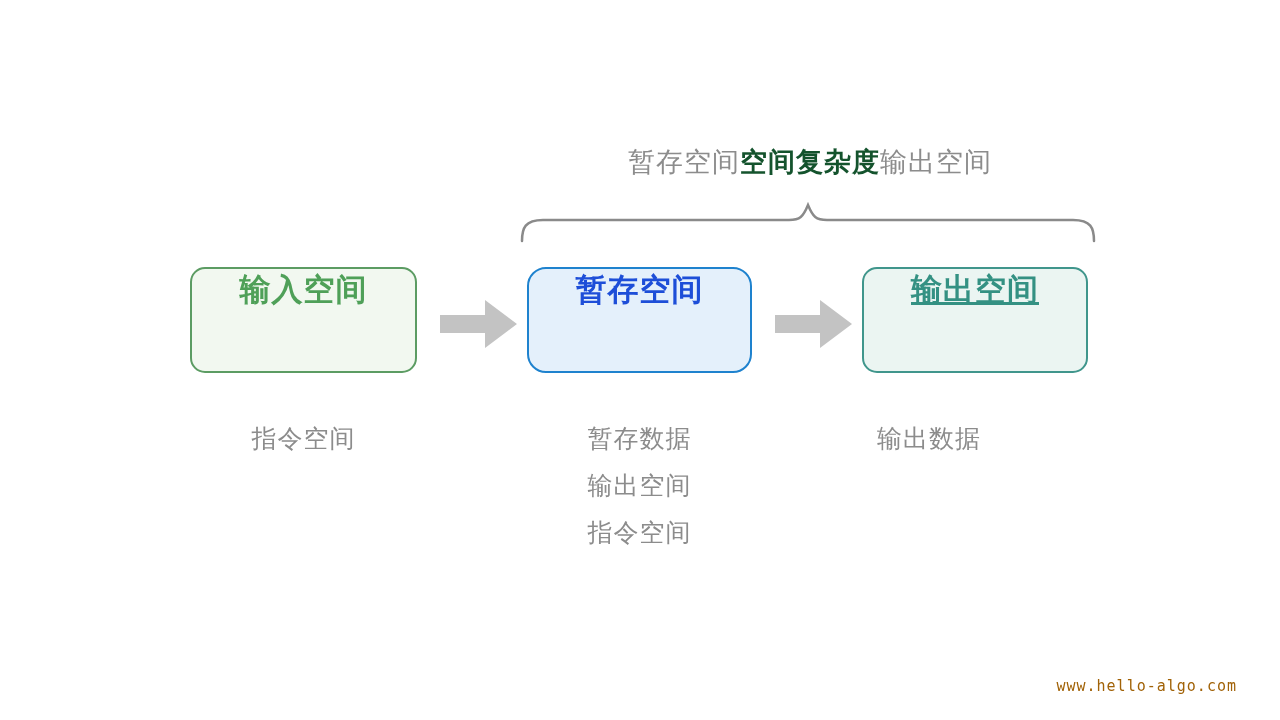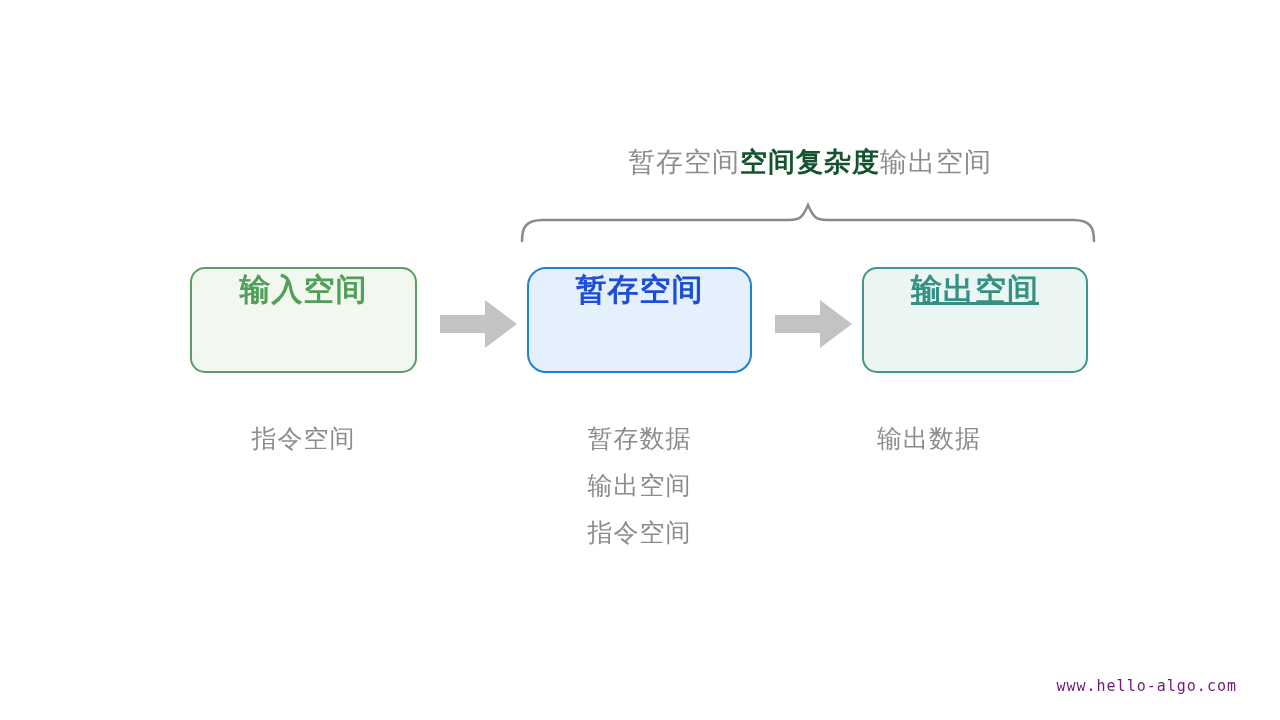--- a/index.html
+++ b/index.html
@@ -60,21 +60,21 @@
   }
   .subcol div { height: 28px; line-height: 28px; }
   .subcol-0 { left: 190px; width: 227px; }
   .subcol-1 { left: 527px; width: 225px; justify-content: space-between; }
   .subcol-2 { left: 816px; width: 226px; }
   .footer {
     position: absolute;
     right: 43px; top: 677px;
     font-family: "DejaVu Sans Mono", monospace;
     font-size: 15px;
-    color: #701a75;
+    color: #a16207;
     letter-spacing: 1px;
   }
 </style>
 </head>
 <body>
 
 <div class="canvas">
 
   <div class="title"><span>暂存空间</span><b>空间复杂度</b><span>输出空间</span></div>
 

